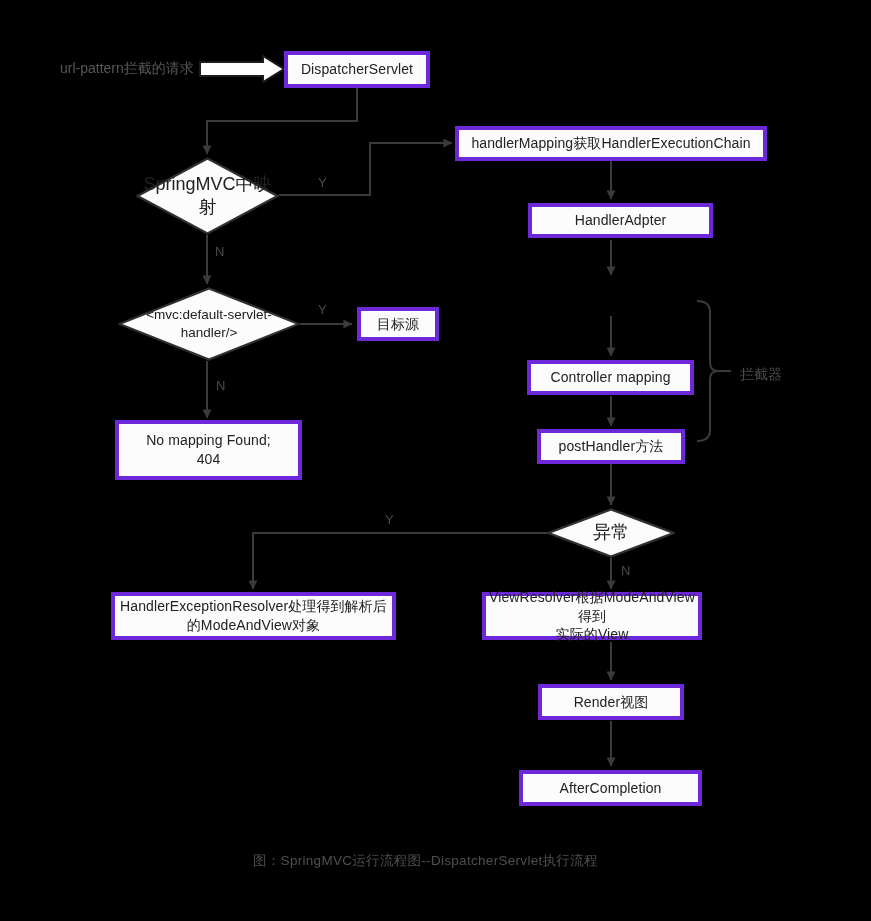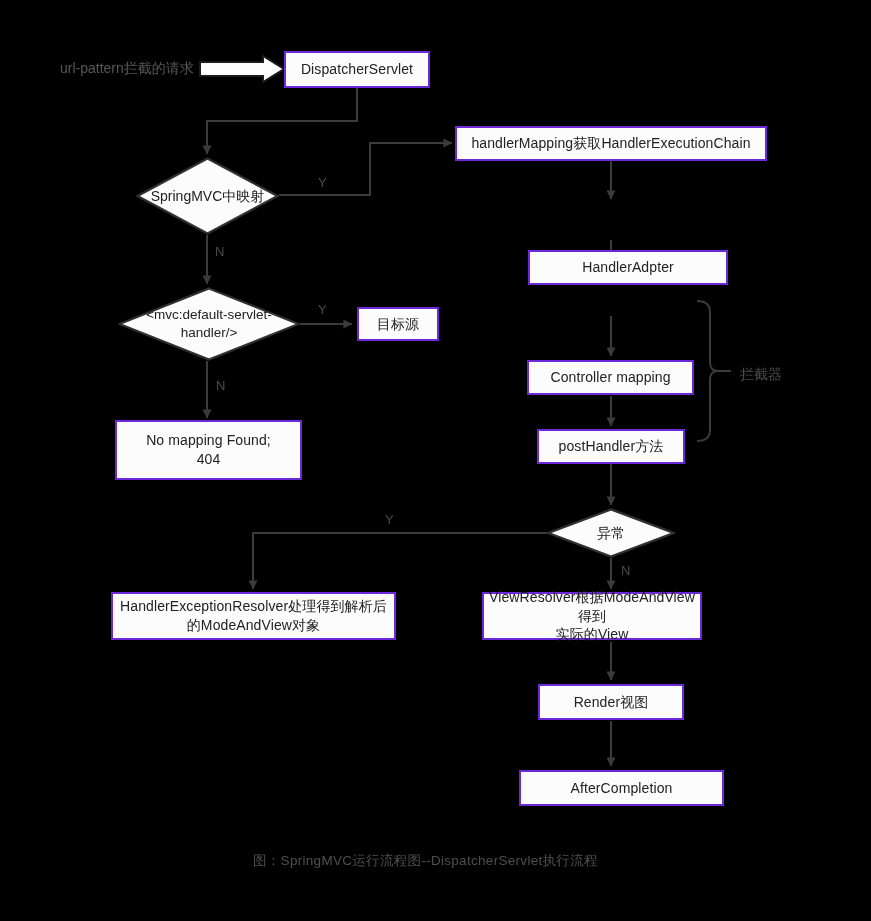--- a/index.html
+++ b/index.html
@@ -23,21 +23,21 @@
     left: 0;
     top: 0;
     width: 871px;
     height: 921px;
     pointer-events: none;
   }
   .node {
     position: absolute;
     box-sizing: border-box;
     background: #fcfcfc;
-    border: 2px solid #6d28d9;
+    border: 4px solid #6d28d9;
     color: #222222;
     display: flex;
     align-items: center;
     justify-content: center;
     text-align: center;
     font-size: 14px;
     line-height: 1.35;
     letter-spacing: 0.1px;
     white-space: pre-line;
   }
@@ -50,21 +50,21 @@
   .diamond-wrap svg {
     position: absolute;
     left: 0;
     top: 0;
   }
   .diamond-label {
     position: relative;
     z-index: 2;
     text-align: center;
     color: #222222;
-    font-size: 14px;
+    font-size: 18px;
     line-height: 1.3;
     white-space: pre-line;
     pointer-events: none;
   }
   .edge-label {
     position: absolute;
     color: #4a4a4a;
     font-size: 13px;
     line-height: 1;
     user-select: none;
@@ -143,36 +143,36 @@
 
   <div class="node" style="left:284px; top:51px; width:146px; height:37px;">DispatcherServlet</div>
 
   <div class="node" style="left:357px; top:307px; width:82px; height:34px;">目标源</div>
 
   <div class="node" style="left:115px; top:420px; width:187px; height:60px;">No mapping Found;
 404</div>
 
   <div class="node" style="left:455px; top:126px; width:312px; height:35px;">handlerMapping获取HandlerExecutionChain</div>
 
-  <div class="node" style="left:528px; top:203px; width:200px; height:35px;margin-top:47px;">HandlerAdpter</div>
+  <div class="node" style="left:528px; top:203px; width:185px; height:35px;">HandlerAdpter</div>
 
 
   <div class="node" style="left:527px; top:360px; width:167px; height:35px;">Controller mapping</div>
 
   <div class="node" style="left:537px; top:429px; width:148px; height:35px;">postHandler方法</div>
 
   <div class="node" style="left:111px; top:592px; width:285px; height:48px;text-align:center;">HandlerExceptionResolver处理得到解析后
 的ModeAndView对象</div>
 
   <div class="node" style="left:482px; top:592px; width:220px; height:48px;">ViewResolver根据ModeAndView得到
 实际的View</div>
 
   <div class="node" style="left:538px; top:684px; width:146px; height:36px;">Render视图</div>
 
-  <div class="node" style="left:519px; top:770px; width:205px; height:36px;">AfterCompletion</div>
+  <div class="node" style="left:519px; top:770px; width:183px; height:36px;">AfterCompletion</div>
 
   <div class="diamond-wrap" style="left:136px; top:157px; width:143px; height:78px;">
     <svg width="143" height="78" viewBox="0 0 143 78" xmlns="http://www.w3.org/2000/svg">
       <polygon points="71.5,1.5 141.5,39 71.5,76.5 1.5,39" fill="#fcfcfc" stroke="#303030" stroke-width="2.2"></polygon>
     </svg>
     <div class="diamond-label">SpringMVC中映射</div>
   </div>
 
   <div class="diamond-wrap" style="left:118px; top:287px; width:182px; height:74px;">
     <svg width="182" height="74" viewBox="0 0 182 74" xmlns="http://www.w3.org/2000/svg">

